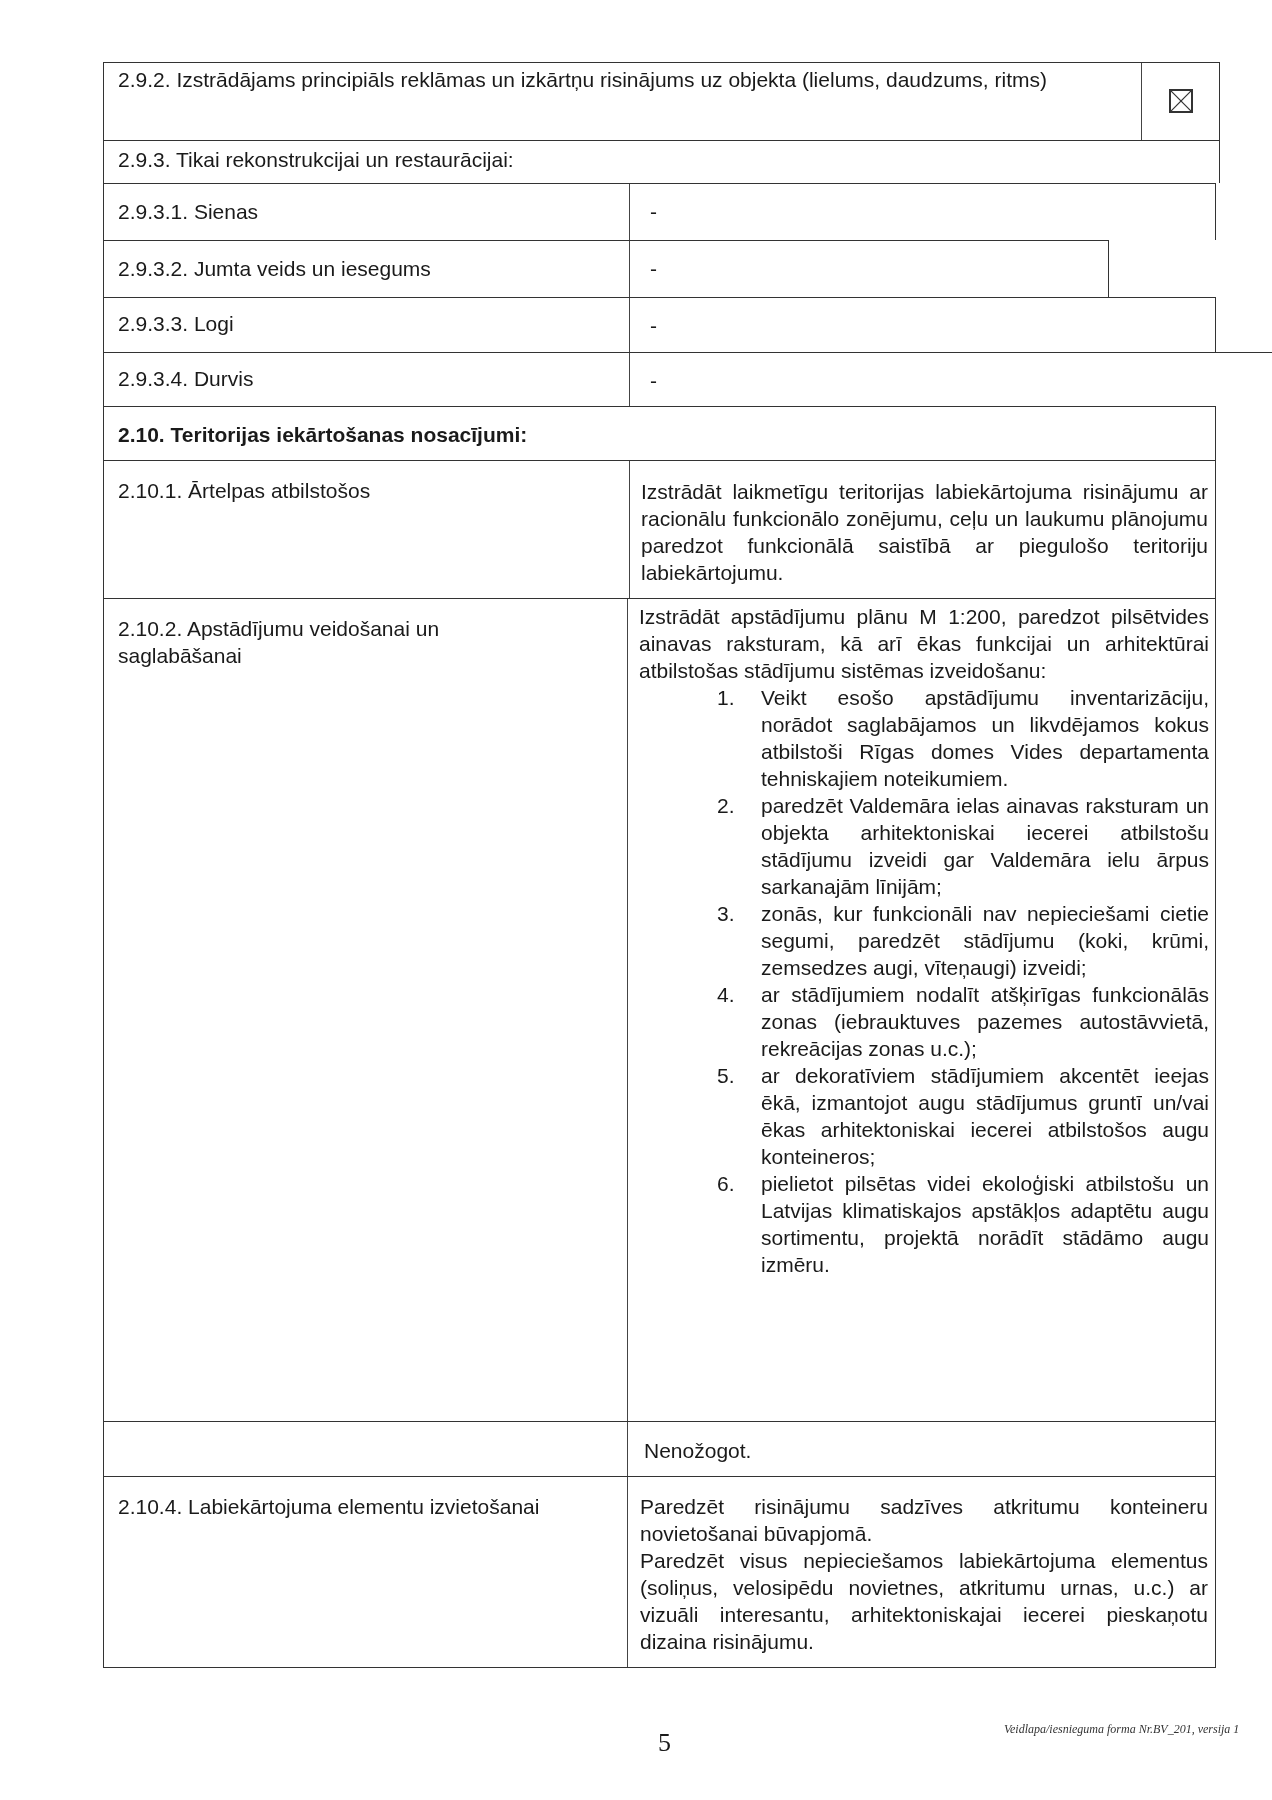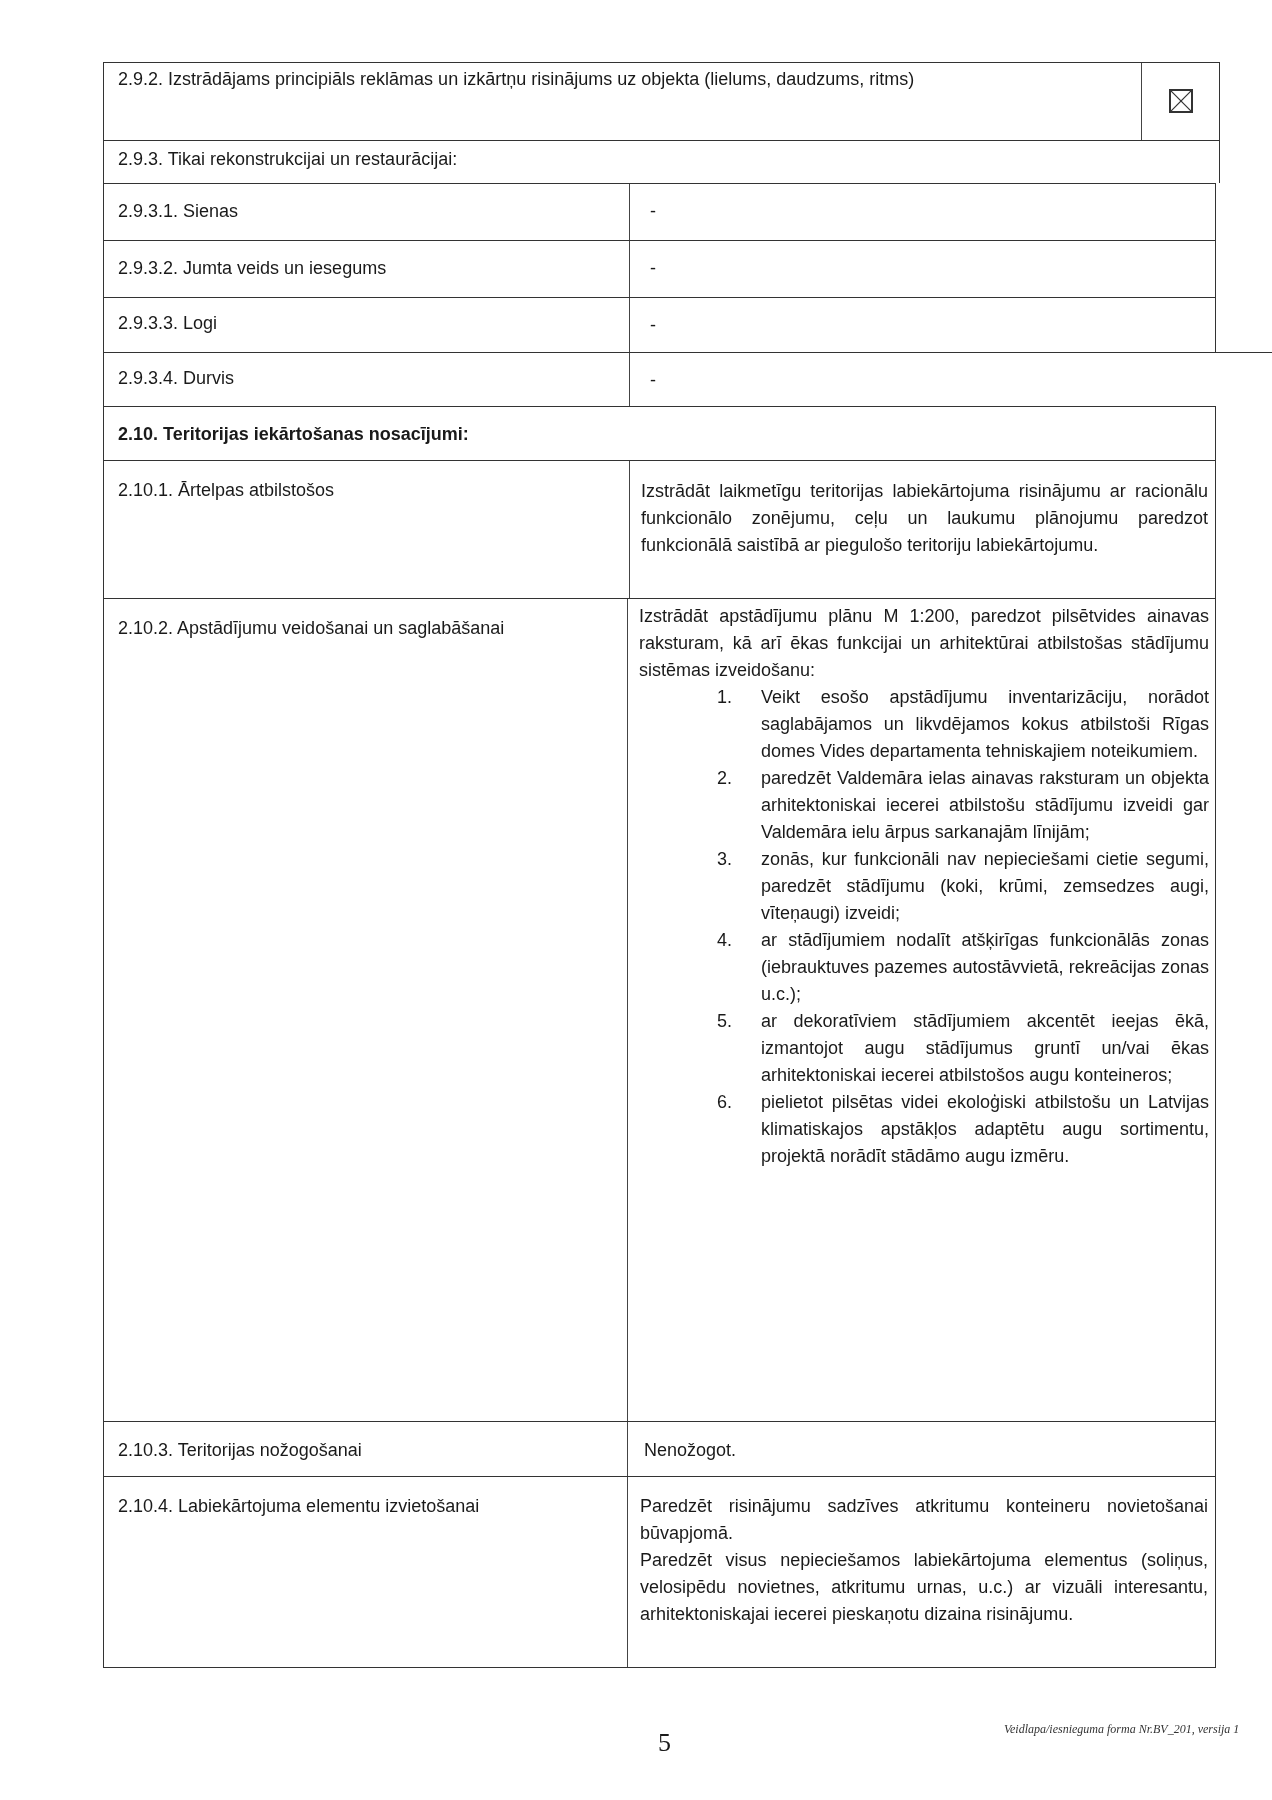--- a/index.html
+++ b/index.html
@@ -2,21 +2,21 @@
 <html><head>
 <meta charset="utf-8">
 <style>
   html, body { margin:0; padding:0; }
   body {
     width:1272px; height:1800px; background:#ffffff; position:relative; overflow:hidden;
     font-family:"Liberation Sans", "DejaVu Sans", sans-serif; color:#1a1a1a;
   }
   .row { position:absolute; left:103px; border:1.5px solid #333; box-sizing:border-box; border-bottom:none; }
   .cell { position:absolute; top:0; bottom:0; box-sizing:border-box; }
-  .txt { font-size:18px; line-height:27px; }
+  .txt { font-size:21px; line-height:27px; }
   .vdiv { position:absolute; top:0; bottom:0; width:0; border-left:1.5px solid #444; }
   .bottom-line { position:absolute; left:103px; width:1113px; height:0; border-top:1.5px solid #333; }
   .just { text-align:justify; text-align-last:left; }
   .list { margin:0; padding:0; list-style:none; }
   .list li { position:relative; padding-left:122px; }
   .list li .num { position:absolute; left:78px; top:0; }
   .checkbox { position:absolute; width:24px; height:24px; border:2px solid #333; box-sizing:border-box; }
   .checkbox svg { position:absolute; left:0; top:0; }
   .footer-page { position:absolute; left:658px; top:1728px; font-family:"Liberation Serif", serif; font-size:26px; }
   .footer-form { position:absolute; left:1004px; top:1722px; font-family:"Liberation Serif", serif; font-style:italic; font-size:12px; color:#333; }
@@ -38,21 +38,21 @@
 
 <div class="row" style="top:140px; width:1117px; height:43px;">
   <div class="cell txt" style="left:14px; top:5px;">2.9.3. Tikai rekonstrukcijai un restaurācijai:</div>
 </div>
 
 <div class="row" style="top:183px; width:1113px; height:57px;">
   <div class="cell txt" style="left:14px; top:14px;">2.9.3.1. Sienas</div>
   <div class="vdiv" style="left:525px;"></div>
   <div class="cell txt" style="left:546px; top:14px;">-</div>
 </div>
-<div class="row" style="top:240px; width:1113px; height:57px;">
+<div class="row" style="top:240px; width:1006px; height:57px;">
   <div class="cell txt" style="left:14px; top:14px;">2.9.3.2. Jumta veids un iesegums</div>
   <div class="vdiv" style="left:525px;"></div>
   <div class="cell txt" style="left:546px; top:14px;">-</div>
 </div>
 <div class="row" style="top:297px; width:1113px; height:55px;">
   <div class="cell txt" style="left:14px; top:12px;">2.9.3.3. Logi</div>
   <div class="vdiv" style="left:525px;"></div>
   <div class="cell txt" style="left:546px; top:14px;">-</div>
 </div>
 <div class="row" style="top:352px; width:1245px; height:54px;">
@@ -81,21 +81,20 @@
       <li class="just"><span class="num">2.</span><span>paredzēt Valdemāra ielas ainavas raksturam un objekta arhitektoniskai iecerei atbilstošu stādījumu izveidi gar Valdemāra ielu ārpus sarkanajām līnijām;</span></li>
       <li class="just"><span class="num">3.</span><span>zonās, kur funkcionāli nav nepieciešami cietie segumi, paredzēt stādījumu (koki, krūmi, zemsedzes augi, vīteņaugi) izveidi;</span></li>
       <li class="just"><span class="num">4.</span><span>ar stādījumiem nodalīt atšķirīgas funkcionālās zonas (iebrauktuves pazemes autostāvvietā, rekreācijas zonas u.c.);</span></li>
       <li class="just"><span class="num">5.</span><span>ar dekoratīviem stādījumiem akcentēt ieejas ēkā, izmantojot augu stādījumus gruntī un/vai ēkas arhitektoniskai iecerei atbilstošos augu konteineros;</span></li>
       <li class="just"><span class="num">6.</span><span>pielietot pilsētas videi ekoloģiski atbilstošu un Latvijas klimatiskajos apstākļos adaptētu augu sortimentu, projektā norādīt stādāmo augu izmēru.</span></li>
     </ul>
   </div>
 </div>
 
 <div class="row" style="top:1421px; width:1113px; height:55px;">
-  <div class="cell txt" style="left:14px; top:15px;">2.10.3. Teritorijas nožogošanai</div>
   <div class="vdiv" style="left:523px;"></div>
   <div class="cell txt" style="left:540px; top:15px;">Nenožogot.</div>
 </div>
 
 <div class="row" style="top:1476px; width:1113px; height:192px;">
   <div class="cell txt" style="left:14px; top:16px;">2.10.4. Labiekārtojuma elementu izvietošanai</div>
   <div class="vdiv" style="left:523px;"></div>
   <div class="cell txt" style="left:536px; width:568px; top:16px;">
     <div class="just">Paredzēt risinājumu sadzīves atkritumu konteineru novietošanai būvapjomā.</div>
     <div class="just">Paredzēt visus nepieciešamos labiekārtojuma elementus (soliņus, velosipēdu novietnes, atkritumu urnas, u.c.) ar vizuāli interesantu, arhitektoniskajai iecerei pieskaņotu dizaina risinājumu.</div>

